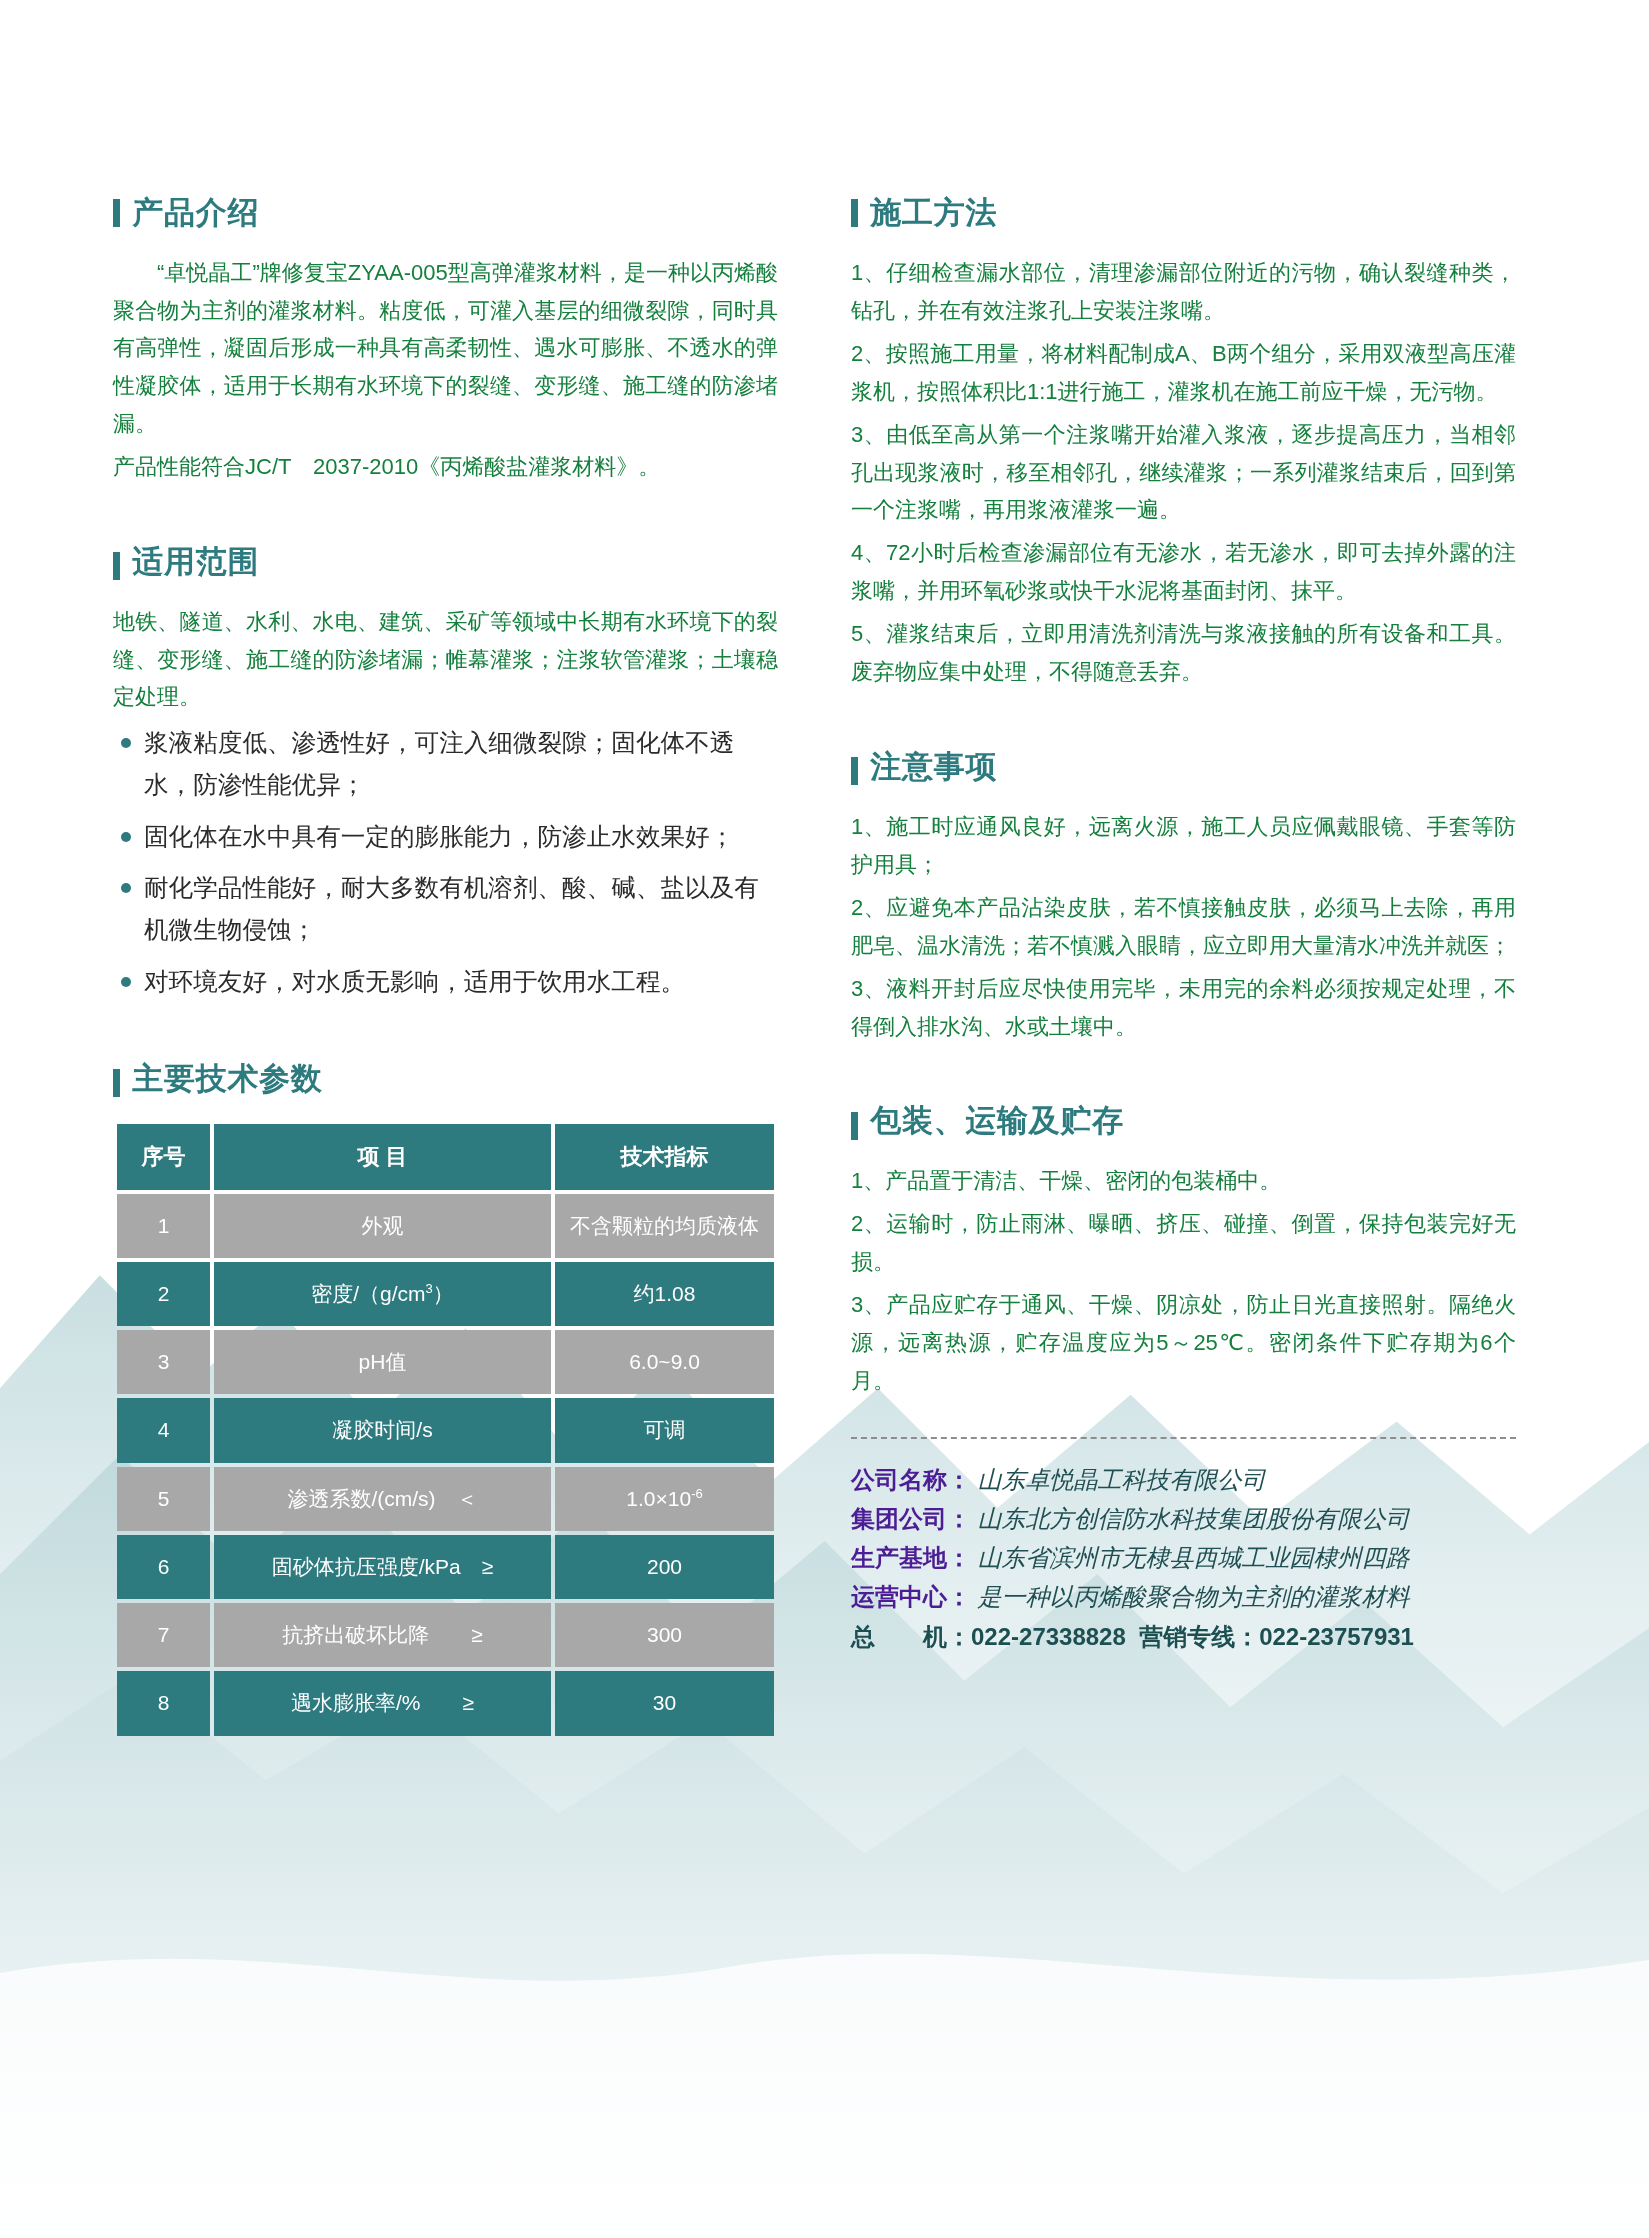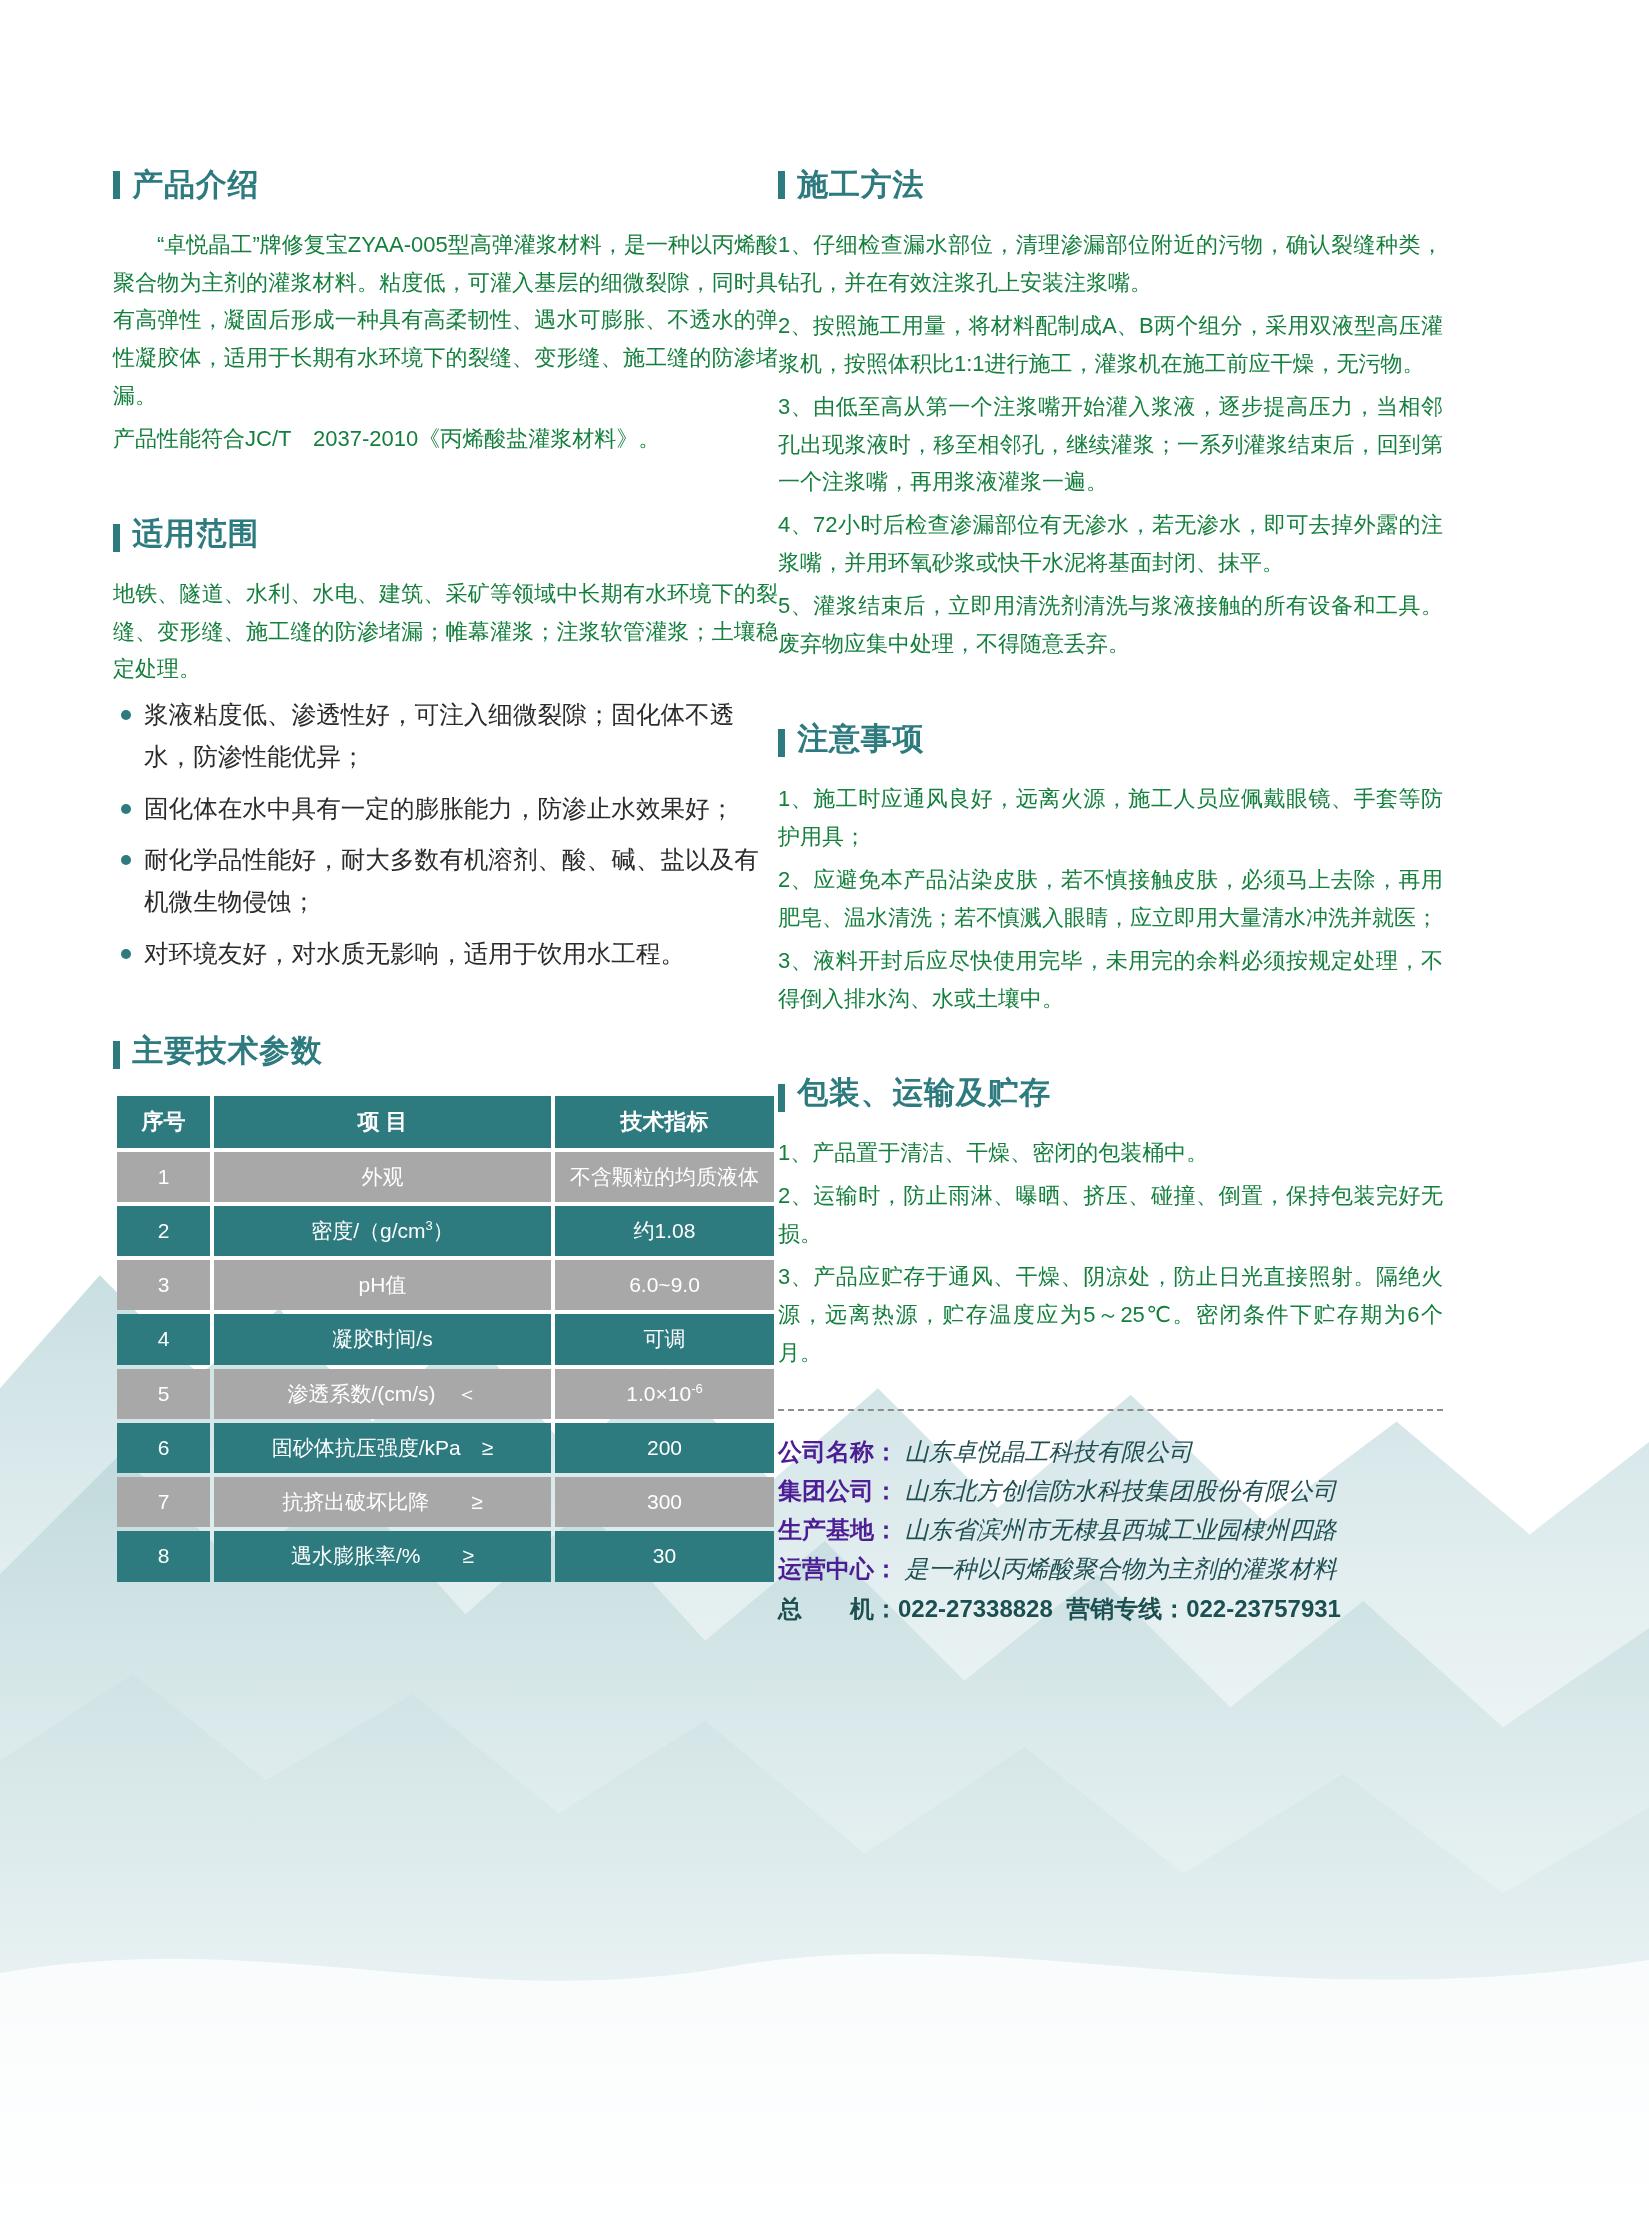--- a/index.html
+++ b/index.html
@@ -25,20 +25,22 @@
     pointer-events:none;
     z-index:0;
   }
   .bg-wash svg{display:block;width:100%;height:100%;}
 
   .content{
     position:relative;
     z-index:2;
     padding:166px 113px 80px 113px;
     display:flex;
+    gap:73px;
+    margin-top:28px;
   }
   .col{flex:1 1 0;min-width:0;}
   .col-left{max-width:665px;}
   .col-right{max-width:665px;}
 
   
   .sec-title{
     display:flex;
     align-items:center;
     font-size:31px;
@@ -97,21 +99,21 @@
     border-spacing:4px 4.7px;
     width:100%;
     max-width:665px;
     margin-top:12px;
   }
   table.params th,table.params td{
     color:#ffffff;
     font-size:21px;
     font-weight:normal;
     text-align:center;
-    padding:12px 4px;
+    padding:19px 4px;
     line-height:1.25;
     white-space:nowrap;
   }
   table.params thead th{
     background:#2d7a7f;
     font-weight:bold;
     font-size:22px;
   }
   .c-teal{background:#2d7a7f;}
   .c-gray{background:#a8a8a8;}

